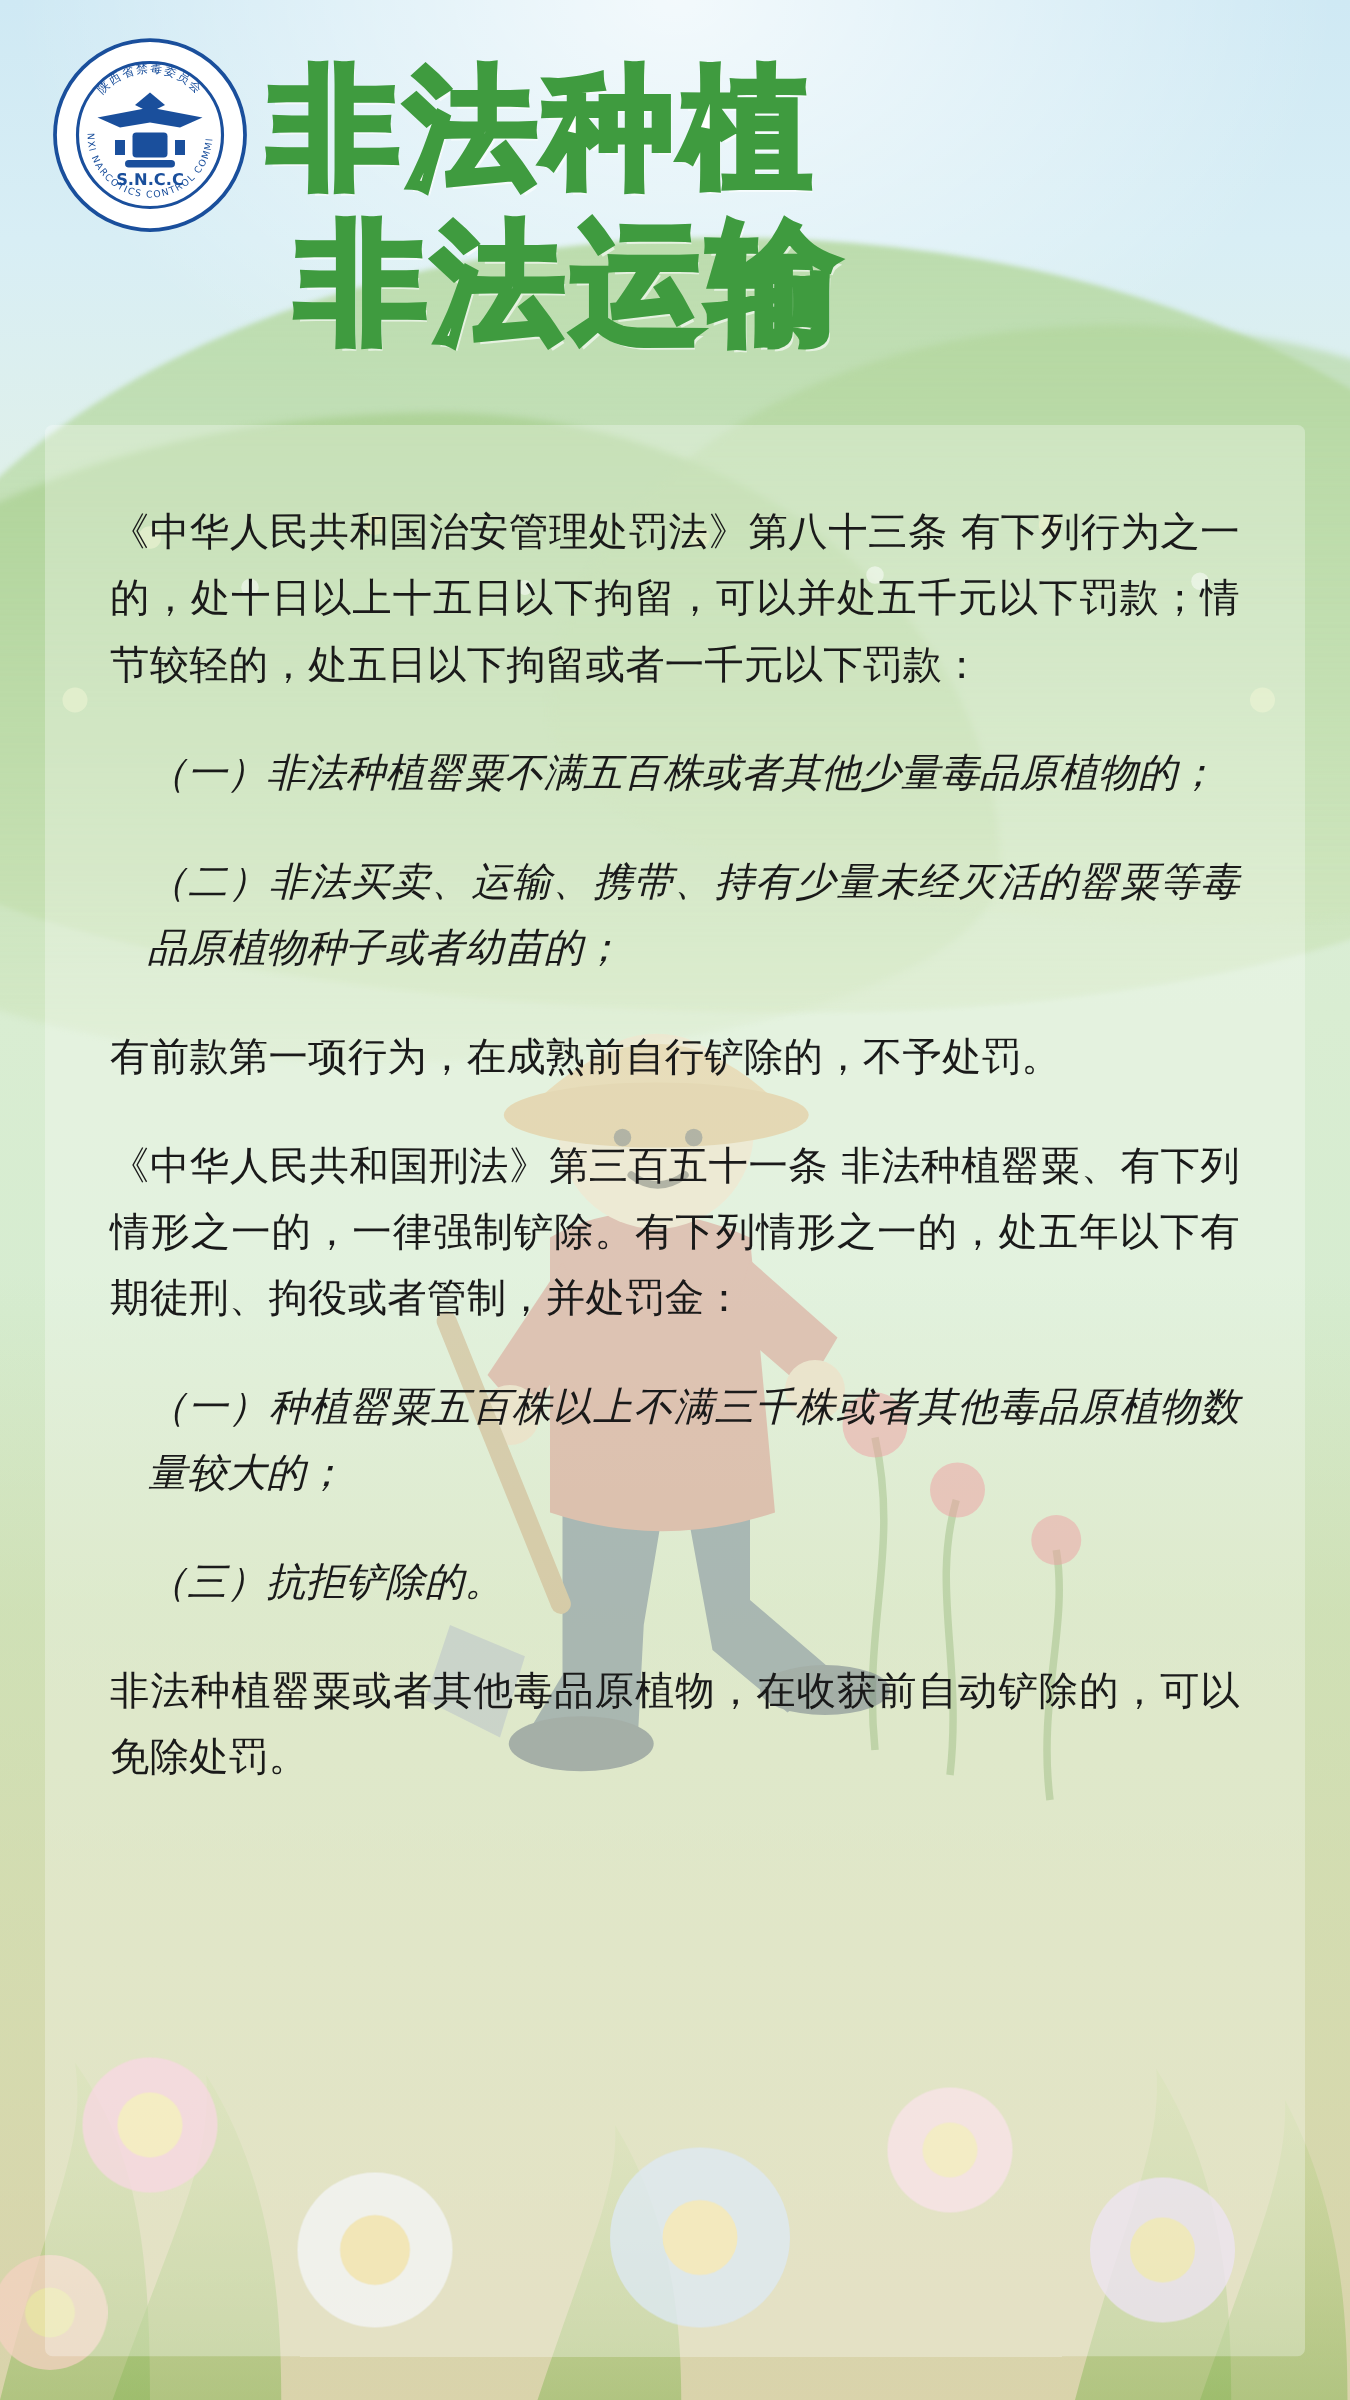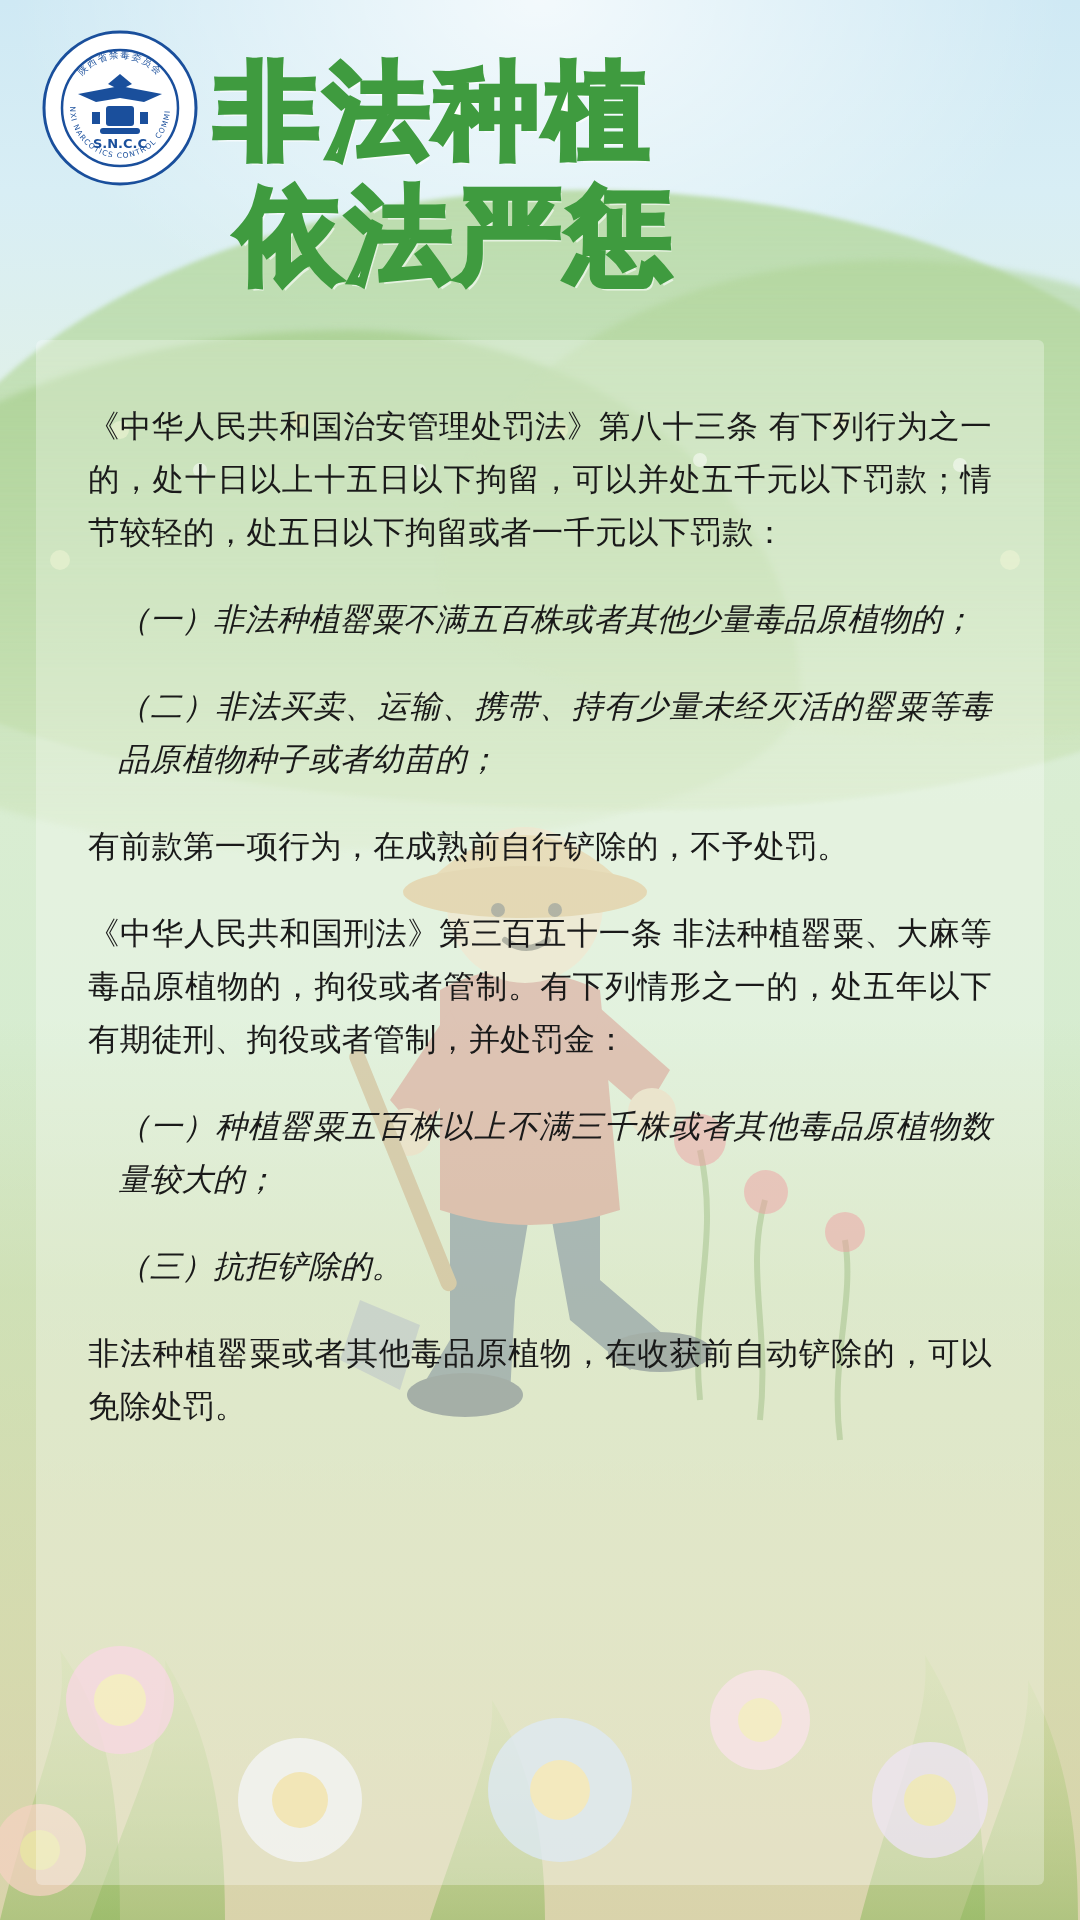--- a/index.html
+++ b/index.html
@@ -85,21 +85,21 @@
     position: absolute;
     left: 40px; top: 28px;
     width: 160px; height: 160px;
   }
   .title-block {
     position: absolute;
     left: 215px; top: 55px;
     width: 660px;
   }
   .title-line {
-    font-family: Liberation Sans, sans-serif;
+    font-family: Liberation Mono, monospace;
     font-weight: bold;
     font-size: 104px;
     line-height: 112px;
     letter-spacing: 6px;
     color: #ffffff;
     -webkit-text-stroke: 5px #3f9b3f;
     text-shadow:
       0 0 1px #3f9b3f,
       3px 4px 0 rgba(255,255,255,0.6);
     white-space: nowrap;
@@ -262,28 +262,28 @@
         <rect x="66" y="78" width="28" height="20" rx="3"></rect>
         <rect x="60" y="100" width="40" height="6" rx="3"></rect>
         <path d="M52 84 L60 84 L60 96 L52 96 Z"></path>
         <path d="M100 84 L108 84 L108 96 L100 96 Z"></path>
       </g>
       <text x="80" y="120" text-anchor="middle" font-size="13" font-weight="bold" fill="#1a4f9c" font-family="DejaVu Sans, sans-serif">S.N.C.C</text>
     </svg>
 
     <div class="title-block">
       <div class="title-line">非法种植</div>
-      <div class="title-line second">依法严惩</div>
+      <div class="title-line second">非法运输</div>
     </div>
   </div>
 
   <div class="content">
     <p class="para">《中华人民共和国治安管理处罚法》第八十三条 有下列行为之一的，处十日以上十五日以下拘留，可以并处五千元以下罚款；情节较轻的，处五日以下拘留或者一千元以下罚款：</p>
     <p class="para indent">（一）非法种植罂粟不满五百株或者其他少量毒品原植物的；</p>
     <p class="para indent">（二）非法买卖、运输、携带、持有少量未经灭活的罂粟等毒品原植物种子或者幼苗的；</p>
     <p class="para">有前款第一项行为，在成熟前自行铲除的，不予处罚。</p>
-    <p class="para">《中华人民共和国刑法》第三百五十一条 非法种植罂粟、大麻等毒品原植物的，拘役或者管制。有下列情形之一的，处五年以下有期徒刑、拘役或者管制，并处罚金：</p>
+    <p class="para">《中华人民共和国刑法》第三百五十一条 非法种植罂粟、有下列情形之一的，一律强制铲除。有下列情形之一的，处五年以下有期徒刑、拘役或者管制，并处罚金：</p>
     <p class="para indent">（一）种植罂粟五百株以上不满三千株或者其他毒品原植物数量较大的；</p>
     <p class="para indent">（三）抗拒铲除的。</p>
     <p class="para last">非法种植罂粟或者其他毒品原植物，在收获前自动铲除的，可以免除处罚。</p>
   </div>
 
 </div>
 
 </body></html>

